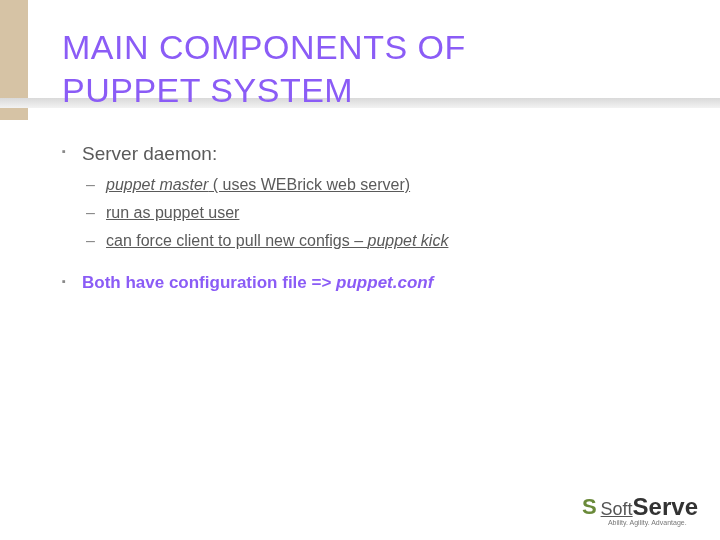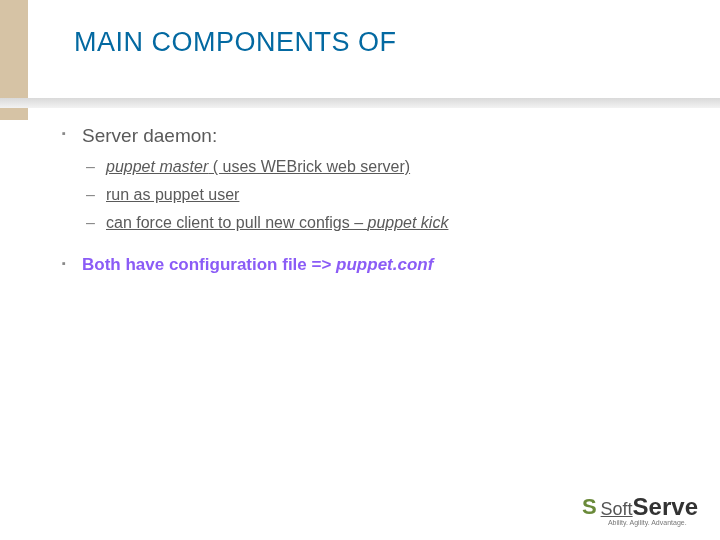--- a/index.html
+++ b/index.html
@@ -22,32 +22,32 @@
   .side-accent {
     position: absolute;
     left: 0;
     top: 0;
     width: 28px;
     height: 120px;
     background: #d6c3a5;
   }
   .title {
     position: absolute;
-    left: 74px;
+    left: 62px;
     top: 26px;
-    font-size: 27px;
-    color: #0369a1;
+    font-size: 34px;
+    color: #8b5cf6;
     letter-spacing: 0.5px;
     line-height: 1.25;
     font-weight: 400;
   }
   .content {
     position: absolute;
     left: 62px;
-    top: 125px;
+    top: 143px;
     right: 60px;
     color: #5a5a5a;
   }
   .lvl1 {
     list-style: none;
   }
   .lvl1 > li {
     position: relative;
     padding-left: 20px;
     font-size: 19px;
@@ -129,20 +129,21 @@
   }
 </style>
 </head>
 <body>
 
 <div class="side-accent"></div>
 <div class="header-band"></div>
 
 <div class="title">
   <span>MAIN COMPONENTS OF</span><br>
+  <span>PUPPET SYSTEM</span>
 </div>
 
 <div class="content">
   <ul class="lvl1">
     <li>
       <span>Server daemon:</span>
       <ul class="lvl2">
         <li><span></span><span class="italic">puppet master</span><span> ( uses WEBrick web server)</span></li>
         <li><span>run as puppet user</span><span class="italic"></span><span></span></li>
         <li><span>can force client to pull new configs – </span><span class="italic">puppet kick</span><span></span></li>

